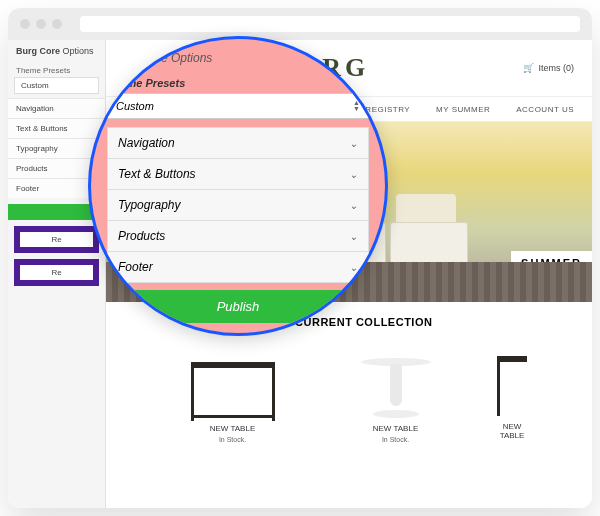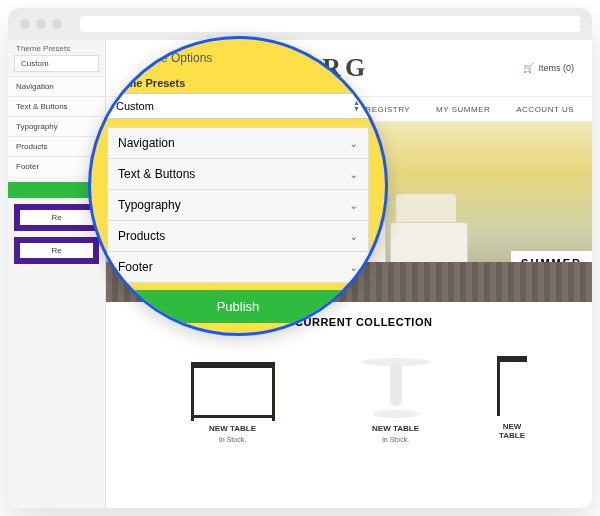--- a/index.html
+++ b/index.html
@@ -47,25 +47,25 @@
   .product { flex:1; text-align:center; font-size:8px; color:#333;}
   .prod-img { height:78px; display:flex; align-items:flex-end; justify-content:center; margin-bottom:6px;}
   .tbl-dark{width:84px;height:56px;border:3px solid #2b2723;border-top-width:6px;position:relative;}
   .tbl-dark::before,.tbl-dark::after{content:"";position:absolute;top:6px;width:3px;bottom:-6px;background:#2b2723;}
   .tbl-dark::before{left:-3px;} .tbl-dark::after{right:-3px;}
   .tbl-white{position:relative;width:70px;height:60px;}
   .tbl-white .top{position:absolute;top:0;left:0;right:0;height:8px;background:#eee;border-radius:50%;}
   .tbl-white .stem{position:absolute;top:6px;left:50%;width:12px;height:42px;margin-left:-6px;background:#e9e9e9;border-radius:6px 6px 10px 10px;}
   .tbl-white .base{position:absolute;bottom:0;left:50%;width:46px;height:8px;margin-left:-23px;background:#eee;border-radius:50%;}
   .tbl-edge{width:30px;height:60px;border-left:3px solid #2b2723;border-top:6px solid #2b2723;position:relative;}
-  .prod-name{font-weight:700; font-size:8px; margin-bottom:3px;}
+  .prod-name{font-weight:400; font-size:8px; margin-bottom:3px;}
   .prod-stock{font-size:7px; color:#666;}
 
   
-  .lens { position:absolute; left:88px; top:36px; width:300px; height:300px; border-radius:50%; border:3px solid #1857ff; background:#fde047; overflow:hidden; box-shadow:0 4px 18px rgba(0,0,0,.18); }
+  .lens { position:absolute; left:88px; top:36px; width:300px; height:300px; border-radius:50%; border:3px solid #1857ff; background:#fca5a5; overflow:hidden; box-shadow:0 4px 18px rgba(0,0,0,.18);font-style:italic; }
   .lens-inner{position:absolute; inset:0; padding:0;}
   .lens-top{display:flex;align-items:center;justify-content:space-between;padding:8px 18px 2px 70px;font-size:12px;color:#333;}
   .lens-top .opt{color:#555;}
   .srch{width:22px;height:22px;border:1px solid #ccc;display:flex;align-items:center;justify-content:center;border-radius:3px;font-size:11px;}
   .panel{padding:2px 16px 0;}
   .panel-label{font-size:11px;font-weight:600;color:#333;margin:4px 0 4px;}
   .select{border:1px solid #ccc;background:#fff;padding:6px 8px;font-size:11px;display:flex;justify-content:space-between;align-items:center;border-radius:2px;}
   .updn{display:flex;flex-direction:column;font-size:7px;line-height:6px;color:#666;}
   .acc{margin-top:8px;}
   .acc-row{border:1px solid #ddd;background:#f7f7f7;padding:8px 10px;font-size:12px;display:flex;justify-content:space-between;align-items:center;margin-bottom:-1px;}
@@ -80,20 +80,21 @@
   <div class="topbar">
     <div class="dot"></div>
     <div class="dot"></div>
     <div class="dot"></div>
     <div class="url"></div>
   </div>
 
   <div class="viewport">
 
     <div class="sb">
+      <div class="hdr"><b>Burg Core</b><span> Options</span></div>
       <div class="lbl">Theme Presets</div>
       <div class="sel">Custom</div>
       <div class="row">Navigation</div>
       <div class="row">Text &amp; Buttons</div>
       <div class="row">Typography</div>
       <div class="row">Products</div>
       <div class="row">Footer</div>
       <div class="publish-bar"></div>
       <div class="btn">Re</div>
       <div class="btn">Re</div>

